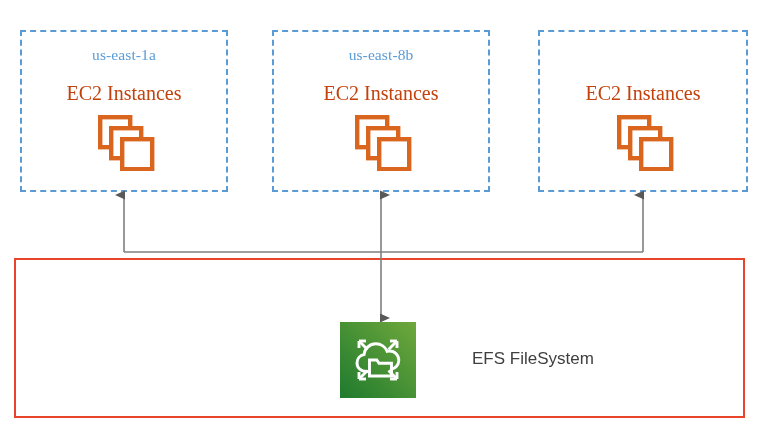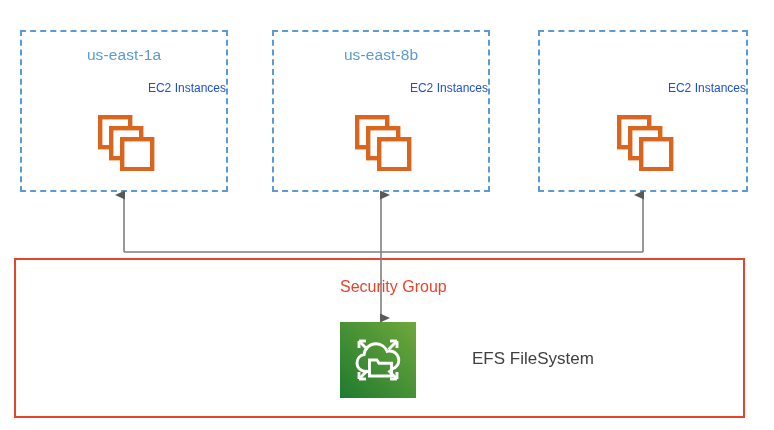--- a/index.html
+++ b/index.html
@@ -19,41 +19,42 @@
     background: #ffffff;
     overflow: hidden;
   }
 
   
   .az-box {
     position: absolute;
     box-sizing: border-box;
     border: 2px dashed #5B9BD5;
     background: transparent;
+    font-family: Liberation Serif, serif;
   }
   .az-title {
     position: absolute;
     left: 0;
     right: 0;
     top: 14px;
     text-align: center;
     color: #5B9BD5;
     font-size: 15.5px;
     line-height: 1.1;
     letter-spacing: 0.1px;
     white-space: nowrap;
   }
   .az-subtitle {
     position: absolute;
     left: 0;
     right: 0;
     top: 50px;
-    text-align: right;
-    color: #1d4ed8;
-    font-size: 12px;
+    text-align: center;
+    color: #c2410c;
+    font-size: 20px;
     line-height: 1.1;
     white-space: nowrap;
   }
   .ec2-icon {
     position: absolute;
     left: 50%;
     top: 83px;
     width: 64px;
     height: 56px;
     margin-left: -26px;
@@ -155,21 +156,20 @@
 
     <path d="M124,252 L124,195" fill="none" stroke="#7F7F7F" stroke-width="1.6" marker-end="url(#arrow-up)"></path>
     <path d="M124,252 L381,252" fill="none" stroke="#7F7F7F" stroke-width="1.6"></path>
 
     <path d="M643,252 L643,195" fill="none" stroke="#7F7F7F" stroke-width="1.6" marker-end="url(#arrow-up)"></path>
     <path d="M643,252 L381,252" fill="none" stroke="#7F7F7F" stroke-width="1.6"></path>
 
     <path d="M381,195 L381,318" fill="none" stroke="#7F7F7F" stroke-width="1.6" marker-start="url(#arrow-up)" marker-end="url(#arrow-down)"></path>
   </svg>
 
-  <div class="sg-label" id="sg-label" style="left: 340px; top: 278px;">Security Group</div>
 
   <div class="efs-icon" id="efs-icon" style="left: 340px; top: 322px;">
     <svg width="76" height="76" viewBox="0 0 76 76" xmlns="http://www.w3.org/2000/svg">
       <defs>
         <linearGradient id="efsGrad" x1="0" y1="1" x2="1" y2="0">
           <stop offset="0%" stop-color="#1F7A2E"></stop>
           <stop offset="100%" stop-color="#6FA83C"></stop>
         </linearGradient>
       </defs>
       <rect x="0" y="0" width="76" height="76" fill="url(#efsGrad)"></rect>

